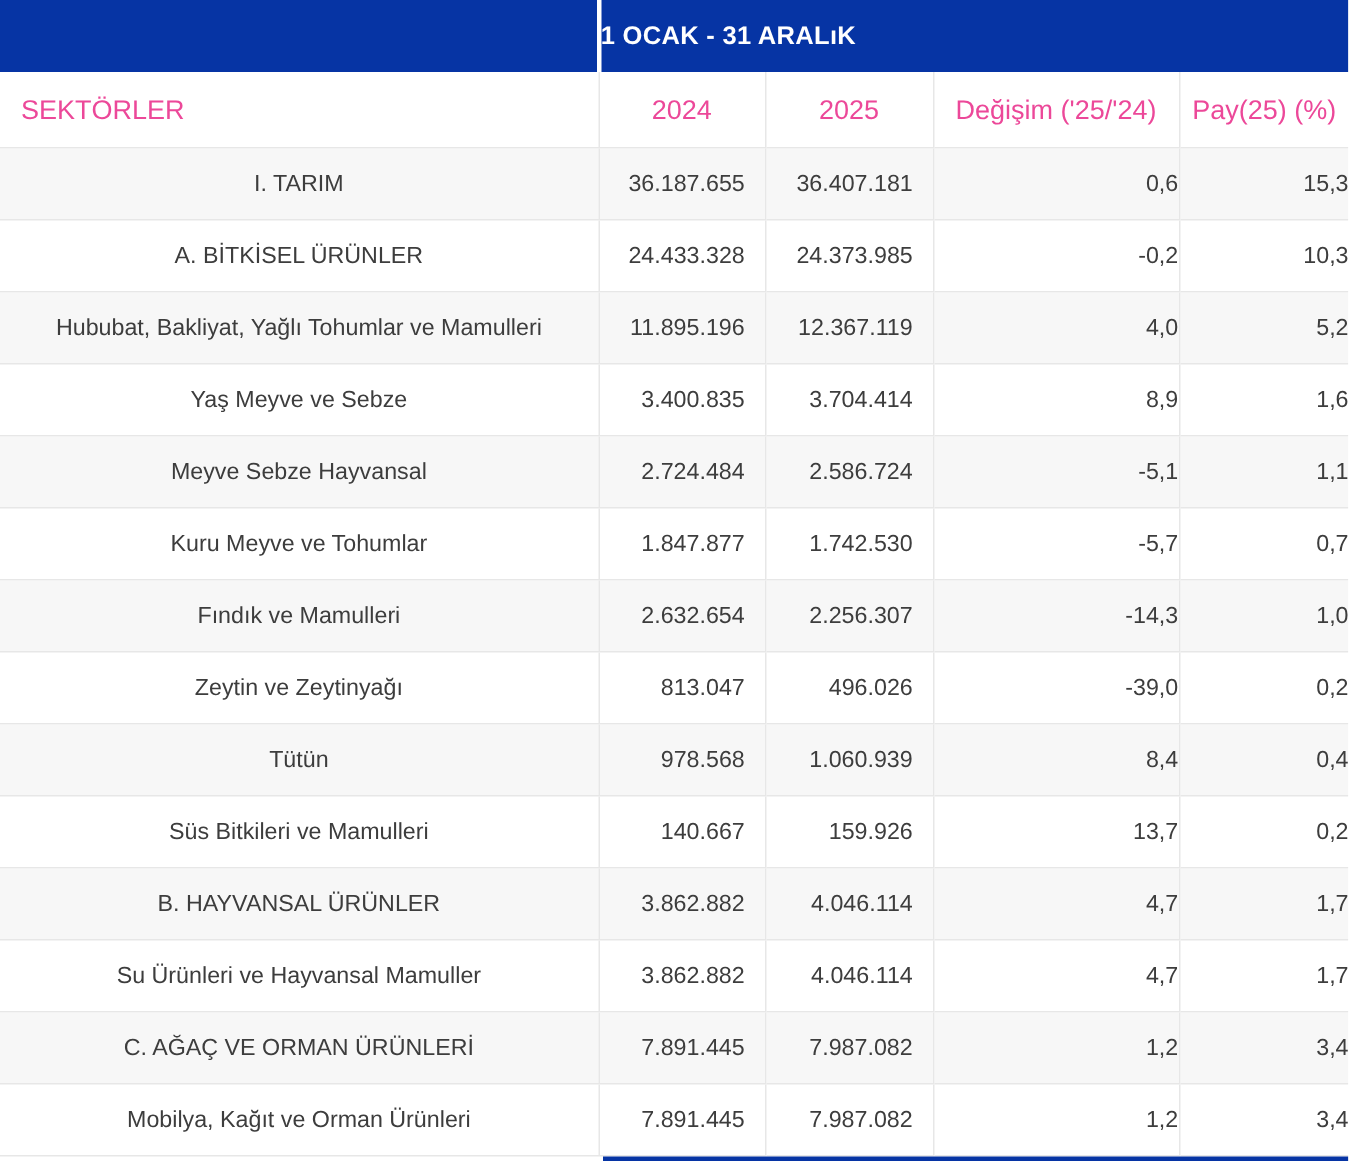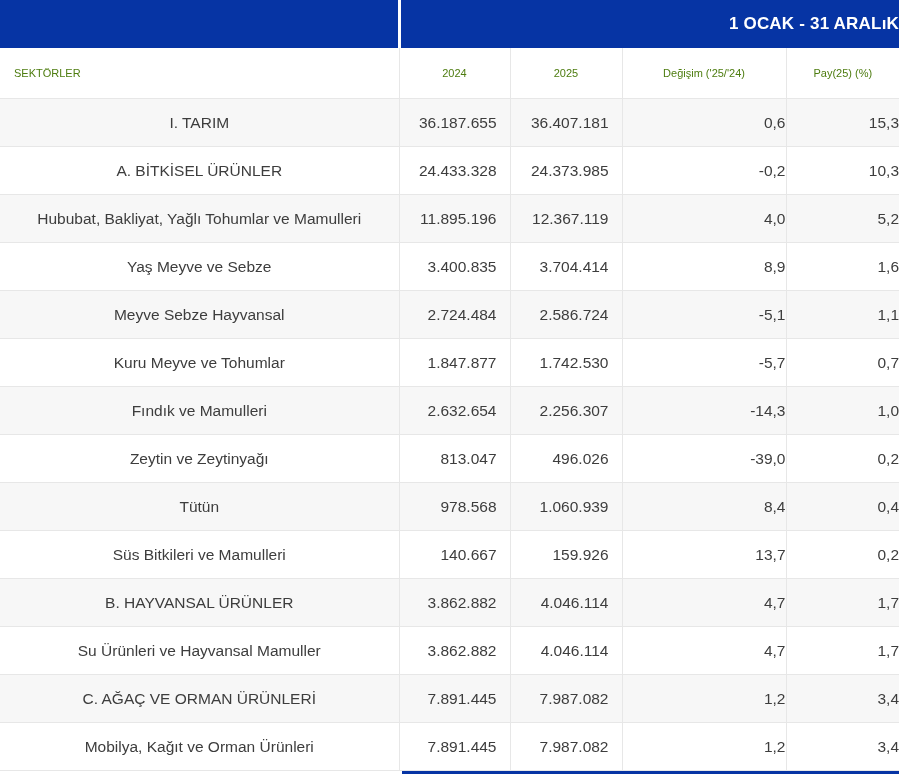--- a/index.html
+++ b/index.html
@@ -21,25 +21,25 @@
   col.c-change{width:164px;}
   col.c-share{width:113px;}
 
   tr.blue-row th{
     background:var(--header_blue);
     height:48px;padding:0;border:none;
   }
   th.period-cell{
     border-left:3px solid #ffffff !important;
     color:#ffffff;font-size:17px;font-weight:bold;
-    text-align:right;letter-spacing:.2px;
+    text-align:left;letter-spacing:.2px;
   }
   tr.cols-row th{
     background:#ffffff;height:50px;font-weight:normal;
-    font-size:11px;color:#4d7c0f;
+    font-size:18px;color:#ec4899;
     border-bottom:1px solid var(--border_gray);
     border-left:1px solid var(--border_gray);
     padding:0;
   }
   tr.cols-row th:first-child{border-left:none;text-align:left;padding-left:14px;}
   tr.cols-row th{text-align:center;}
   th.sector-head{text-align:left !important;}
 
   tbody td{
     height:47px;font-size:15.5px;color:var(--text_dark);

